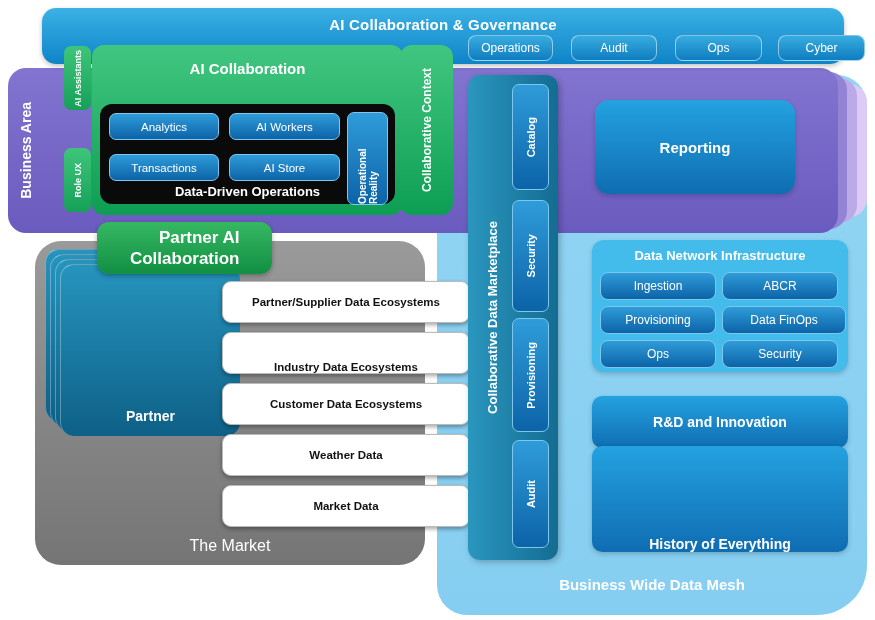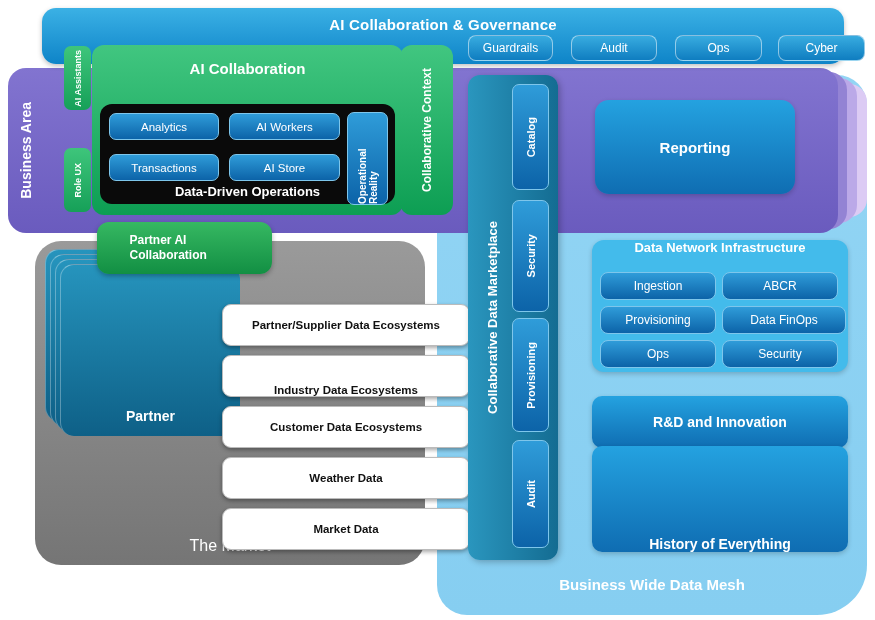--- a/index.html
+++ b/index.html
@@ -26,39 +26,39 @@
   .greenbox { background:linear-gradient(180deg,#41C680,#0D9E53); border-radius:12px; }
   .green-title { text-align:center; padding-top:15px; color:#fff; font-size:15px; font-weight:bold; }
   .cc-label { font-size:12px; font-weight:bold; color:#fff; }
 
   .blackbox { background:#0A0A0A; border-radius:12px; }
   .btn { background:linear-gradient(180deg,#2F9CD9,#0C63A8); border:1px solid #7EC6EB; border-radius:7px; color:#fff; font-size:11.5px; display:flex; align-items:center; justify-content:center; }
   .ddo-label { position:absolute; bottom:5px; left:0; right:0; text-align:center; color:#fff; font-size:13px; font-weight:bold; }
   .op-label { font-size:10px; font-weight:bold; color:#fff; }
 
   .greenbox2 { background:linear-gradient(180deg,#36B862,#128F43); border-radius:12px; box-shadow:0 2px 5px rgba(0,0,0,0.3); }
-  .pac-label { color:#fff; font-size:12px; font-weight:bold; text-align:left; line-height:1.25; width:110px; }
+  .pac-label { color:#fff; font-size:17px; font-weight:bold; text-align:right; line-height:1.25; width:110px; }
 
   .graybox { background:linear-gradient(180deg,#9A9A9A,#757575); border-radius:26px; }
   .market-label { position:absolute; bottom:10px; left:0; right:0; text-align:center; color:#fff; font-size:16px; }
   .tealcard { background:linear-gradient(180deg,#2694BD,#0E6087); border-radius:14px; border-top:1px solid rgba(255,255,255,0.4); border-left:1px solid rgba(255,255,255,0.3); }
   .partner-label { position:absolute; bottom:12px; left:0; right:0; text-align:center; color:#fff; font-size:14px; font-weight:bold; }
 
-  .wbox { width:248px; height:42px; background:#fff; border:1px solid #bbb; border-radius:9px; box-shadow:0 2px 4px rgba(0,0,0,0.35); display:flex; align-items:center; justify-content:center; color:#111; font-size:11.5px; font-weight:bold; text-align:center;margin-top:23px; }
+  .wbox { width:248px; height:42px; background:#fff; border:1px solid #bbb; border-radius:9px; box-shadow:0 2px 4px rgba(0,0,0,0.35); display:flex; align-items:center; justify-content:center; color:#111; font-size:11.5px; font-weight:bold; text-align:center; }
 
   .marketbar { background:linear-gradient(90deg,#2A96BE,#146C92); border-radius:12px; box-shadow:2px 2px 6px rgba(0,0,0,0.25); }
   .mbar-title-wrap { position:absolute; left:4px; top:0; bottom:0; width:40px; display:flex; align-items:center; justify-content:center; }
   .mbar-title { color:#fff; font-weight:bold; font-size:13px; }
   .mv-btn { width:37px; }
   .mv-label { font-size:11px; font-weight:bold; color:#fff; }
 
   .bluebox { background:linear-gradient(180deg,#24A2E0,#0F6DB2); border-radius:14px; display:flex; align-items:center; justify-content:center; color:#fff; font-weight:bold; font-size:15px; box-shadow:0 2px 5px rgba(0,0,0,0.2); }
   .bluebox.sm { font-size:14px; border-radius:10px; }
   .dni { background:#43BBEB; border-radius:12px; box-shadow:0 2px 5px rgba(0,0,0,0.2); }
-  .dni-title { text-align:center; color:#fff; font-size:13px; font-weight:bold; }
+  .dni-title { text-align:center; padding-top:8px; color:#fff; font-size:13px; font-weight:bold; }
   .dni .btn { font-size:12px; border-radius:8px; }
 </style>
 </head>
 <body>
 
 <div class="stage">
 
   <div class="abs mesh" style="left:437px;top:75px;width:430px;height:540px;">
     <div class="mesh-label">Business Wide Data Mesh</div>
   </div>
@@ -68,21 +68,21 @@
   <div class="abs" style="left:40px;top:72px;width:807px;height:157px;border-radius:18px;background:#9383D4;"></div>
 
   <div class="abs purple" style="left:8px;top:68px;width:830px;height:165px;">
     <div class="band-label-wrap">
       <span class="vtext band-label">Business Area</span>
     </div>
   </div>
 
   <div class="abs banner" style="left:42px;top:8px;width:802px;height:56px;">
     <div class="banner-title">AI Collaboration &amp; Governance</div>
-    <div class="abs bbtn" style="left:426px;top:27px;width:85px;">Guardrails</div>
+    <div class="abs bbtn" style="left:426px;top:27px;width:85px;">Operations</div>
     <div class="abs bbtn" style="left:529px;top:27px;width:86px;">Audit</div>
     <div class="abs bbtn" style="left:633px;top:27px;width:87px;">Ops</div>
     <div class="abs bbtn" style="left:736px;top:27px;width:87px;">Cyber</div>
   </div>
 
   <div class="abs graybox" style="left:35px;top:241px;width:390px;height:324px;">
     <div class="market-label">The Market</div>
   </div>
 
   <div class="abs tealcard" style="left:45px;top:249px;width:180px;height:172px;"></div>

